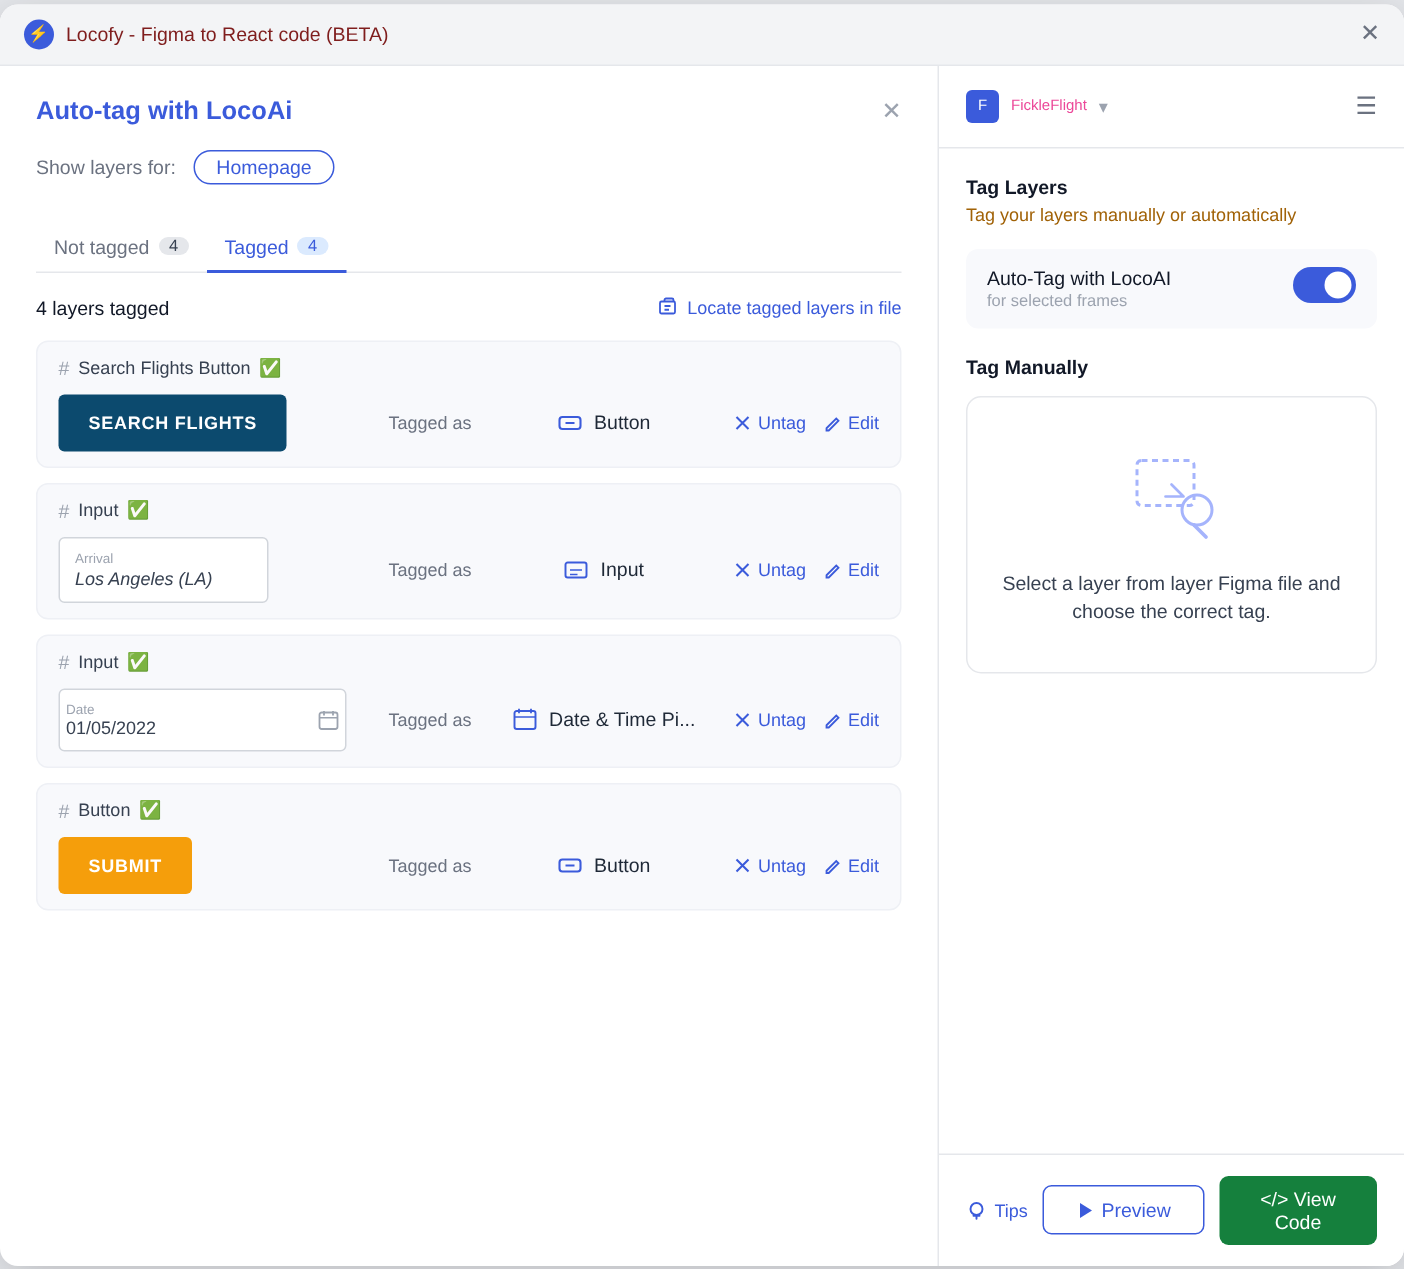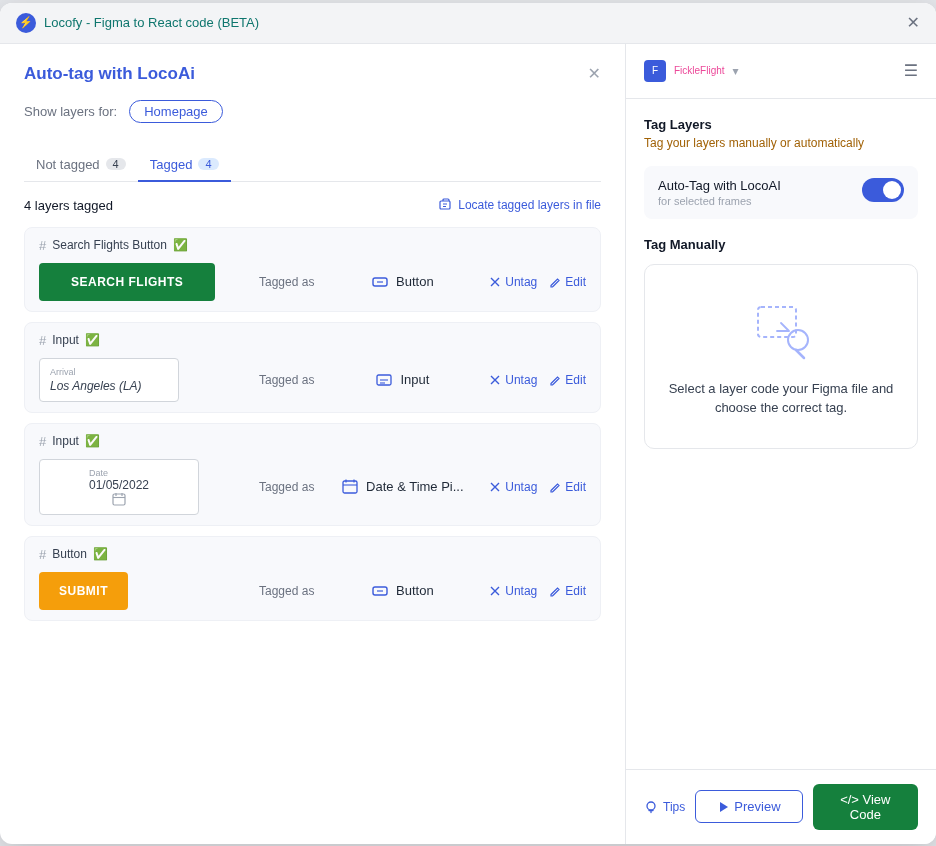--- a/index.html
+++ b/index.html
@@ -39,21 +39,21 @@
       display: flex;
       align-items: center;
       justify-content: center;
       color: white;
       font-size: 11px;
       font-weight: bold;
     }
     .titlebar-title {
       font-size: 13px;
       font-weight: 500;
-      color: #0f766e;
+      color: #7f1d1d;
     }
     .close-x {
       cursor: pointer;
       color: #6b7280;
       font-size: 16px;
       line-height: 1;
     }
     .main-content {
       display: flex;
       height: 800px;
@@ -225,25 +225,25 @@
     .tag-action-btn {
       display: flex;
       align-items: center;
       gap: 4px;
       font-size: 12px;
       color: #3b5bdb;
       cursor: pointer;
     }
     
     .btn-preview-search {
-      background: #15803d;
+      background: #0c4a6e;
       color: white;
       font-weight: 700;
       font-size: 12px;
-      padding: 12px 32px;
+      padding: 12px 20px;
       border-radius: 4px;
       text-align: center;
       letter-spacing: 0.5px;
       display: inline-block;
     }
     
     .input-preview {
       background: white;
       border: 1px solid #d1d5db;
       border-radius: 4px;
@@ -259,25 +259,24 @@
       font-size: 12px;
       color: #374151;
       font-style: italic;
     }
     
     .date-input-preview {
       background: white;
       border: 1px solid #d1d5db;
       border-radius: 4px;
       padding: 8px 4px;
-      width: 160px;
+      width: 192px;
       display: flex;
       align-items: center;
       justify-content: space-between;
-      flex-direction: column;
     }
     .date-input-content {}
     .date-input-label {
       font-size: 9px;
       color: #9ca3af;
     }
     .date-input-value {
       font-size: 12px;
       color: #374151;
     }
@@ -739,21 +738,21 @@
 
         <div class="select-layer-box">
           <div class="select-layer-icon">
             <svg width="70" height="70" viewBox="0 0 70 70" fill="none">
               <rect x="12" y="12" width="38" height="30" rx="3" stroke="#a5b4fc" stroke-width="2" fill="none" stroke-dasharray="4 3"></rect>
               <path d="M50 55l8 8" stroke="#a5b4fc" stroke-width="2.5" stroke-linecap="round"></path>
               <circle cx="52" cy="45" r="10" stroke="#a5b4fc" stroke-width="2" fill="none"></circle>
               <path d="M35 28l8 8-12 0" stroke="#a5b4fc" stroke-width="1.8" stroke-linecap="round" stroke-linejoin="round"></path>
             </svg>
           </div>
-          <div class="select-layer-text">Select a layer code your Figma file and choose the correct tag.</div>
+          <div class="select-layer-text">Select a layer from layer Figma file and choose the correct tag.</div>
         </div>
       </div>
 
       <div class="right-panel-footer">
         <div class="footer-actions">
           <div class="tips-btn">
             <svg width="14" height="14" viewBox="0 0 14 14" fill="none">
               <circle cx="7" cy="6" r="4" stroke="#3b5bdb" stroke-width="1.3" fill="none"></circle>
               <path d="M5 10.5h4M7 10.5v2" stroke="#3b5bdb" stroke-width="1.3" stroke-linecap="round"></path>
             </svg>

